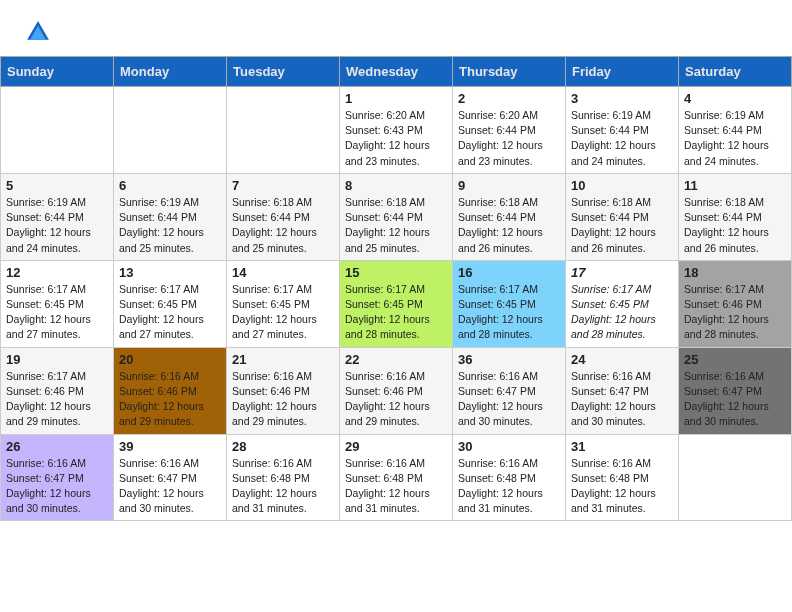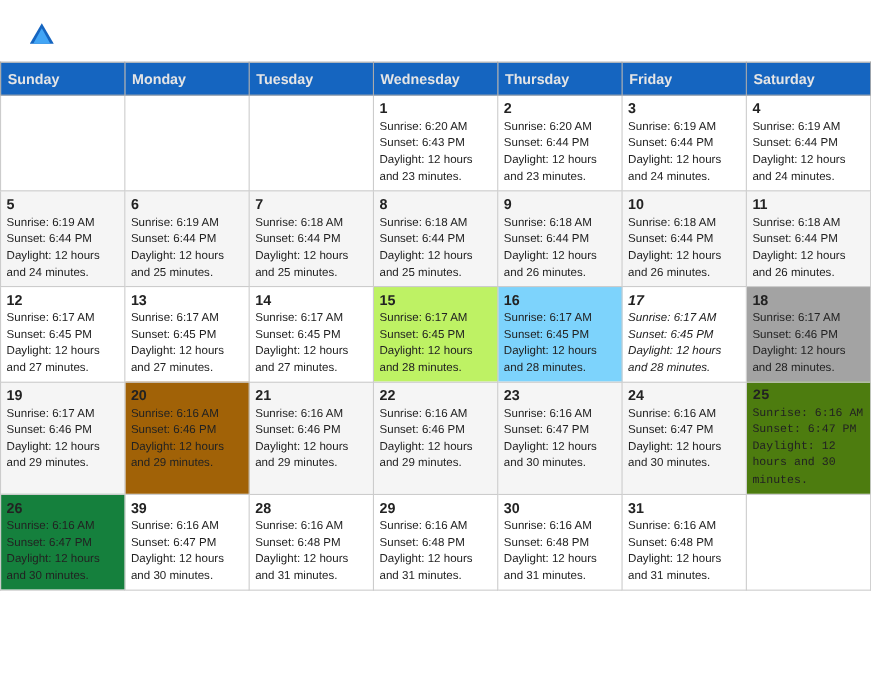--- a/index.html
+++ b/index.html
@@ -265,40 +265,40 @@
 Sunset: 6:46 PM
 Daylight: 12 hours and 29 minutes.</div>
         </td>
         <td style="background: rgb(245, 245, 245);">
           <span class="day-num">22</span>
           <div class="cell-content">Sunrise: 6:16 AM
 Sunset: 6:46 PM
 Daylight: 12 hours and 29 minutes.</div>
         </td>
         <td style="background: rgb(245, 245, 245);">
-          <span class="day-num">23</span>
+          <span class="day-num">36</span>
           <div class="cell-content">Sunrise: 6:16 AM
 Sunset: 6:47 PM
 Daylight: 12 hours and 30 minutes.</div>
         </td>
         <td style="background: rgb(245, 245, 245);">
           <span class="day-num">24</span>
           <div class="cell-content">Sunrise: 6:16 AM
 Sunset: 6:47 PM
 Daylight: 12 hours and 30 minutes.</div>
         </td>
-        <td style="background: #4d7c0f; font-family: Liberation Mono, monospace;">
+        <td style="background: #737373;">
           <span class="day-num">25</span>
           <div class="cell-content">Sunrise: 6:16 AM
 Sunset: 6:47 PM
 Daylight: 12 hours and 30 minutes.</div>
         </td>
       </tr>
       <tr>
-        <td style="background: #15803d;">
+        <td style="background: #c4b5fd;">
           <span class="day-num">26</span>
           <div class="cell-content">Sunrise: 6:16 AM
 Sunset: 6:47 PM
 Daylight: 12 hours and 30 minutes.</div>
         </td>
         <td style="background: rgb(255, 255, 255);">
           <span class="day-num">39</span>
           <div class="cell-content">Sunrise: 6:16 AM
 Sunset: 6:47 PM
 Daylight: 12 hours and 30 minutes.</div>

